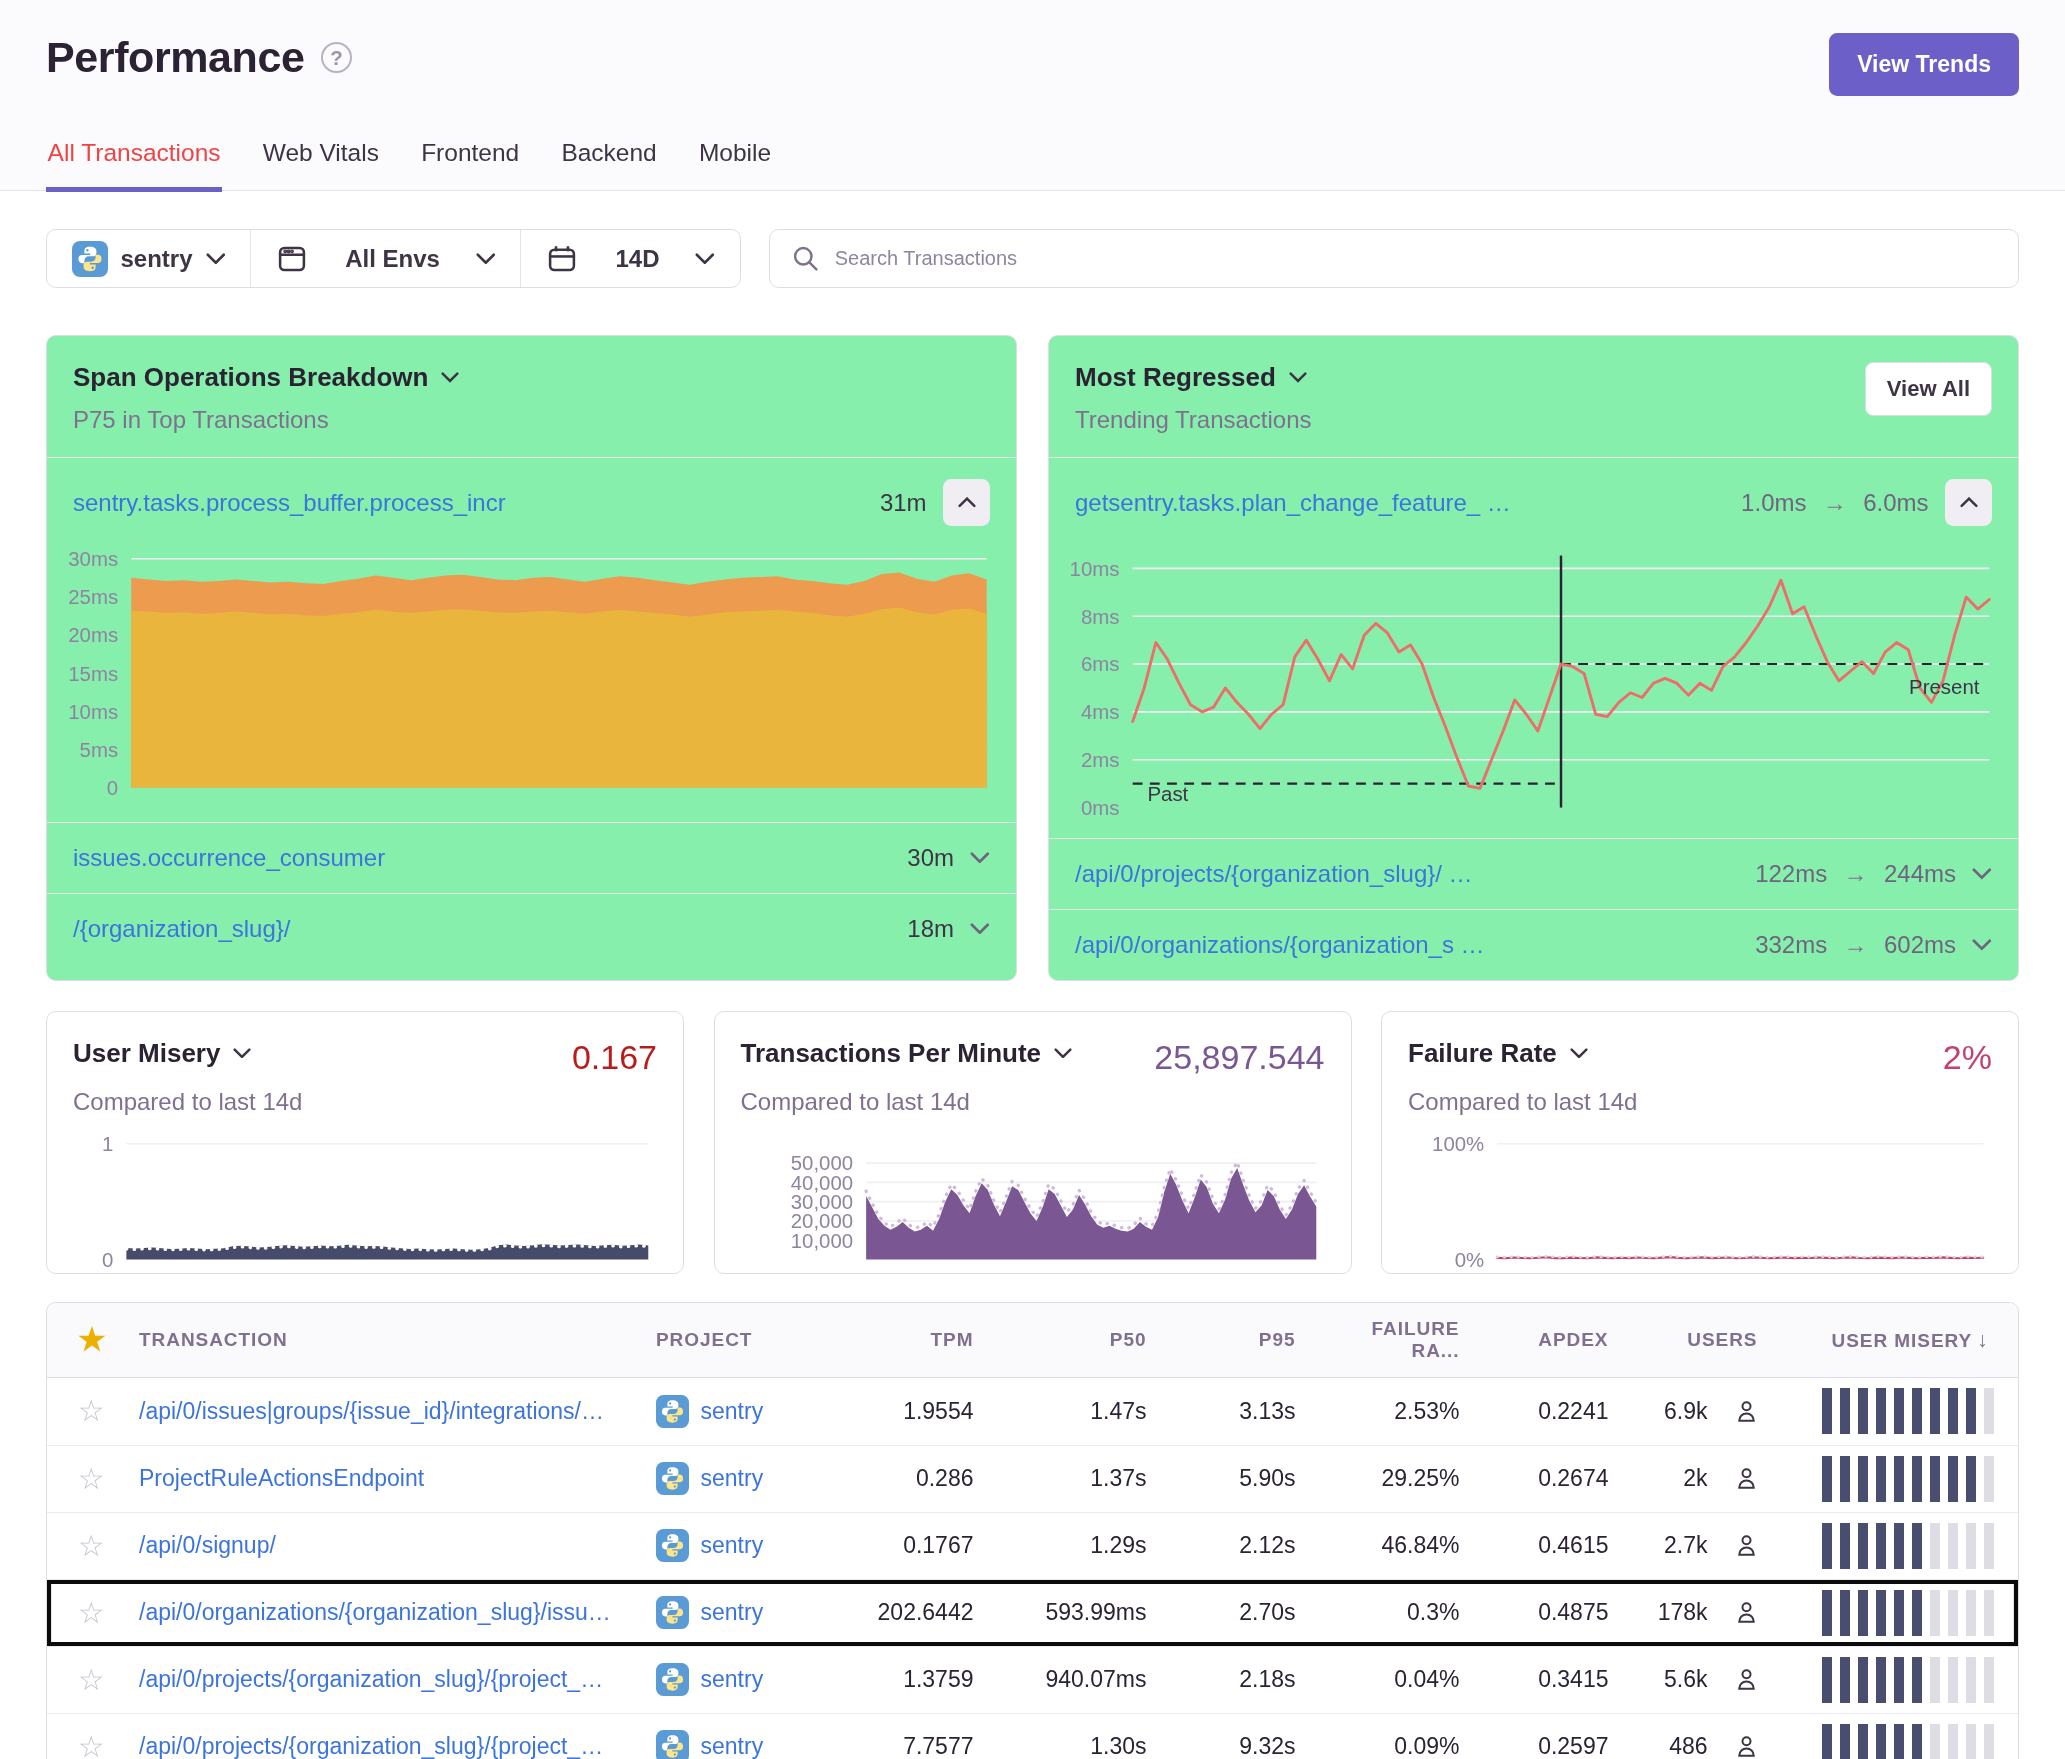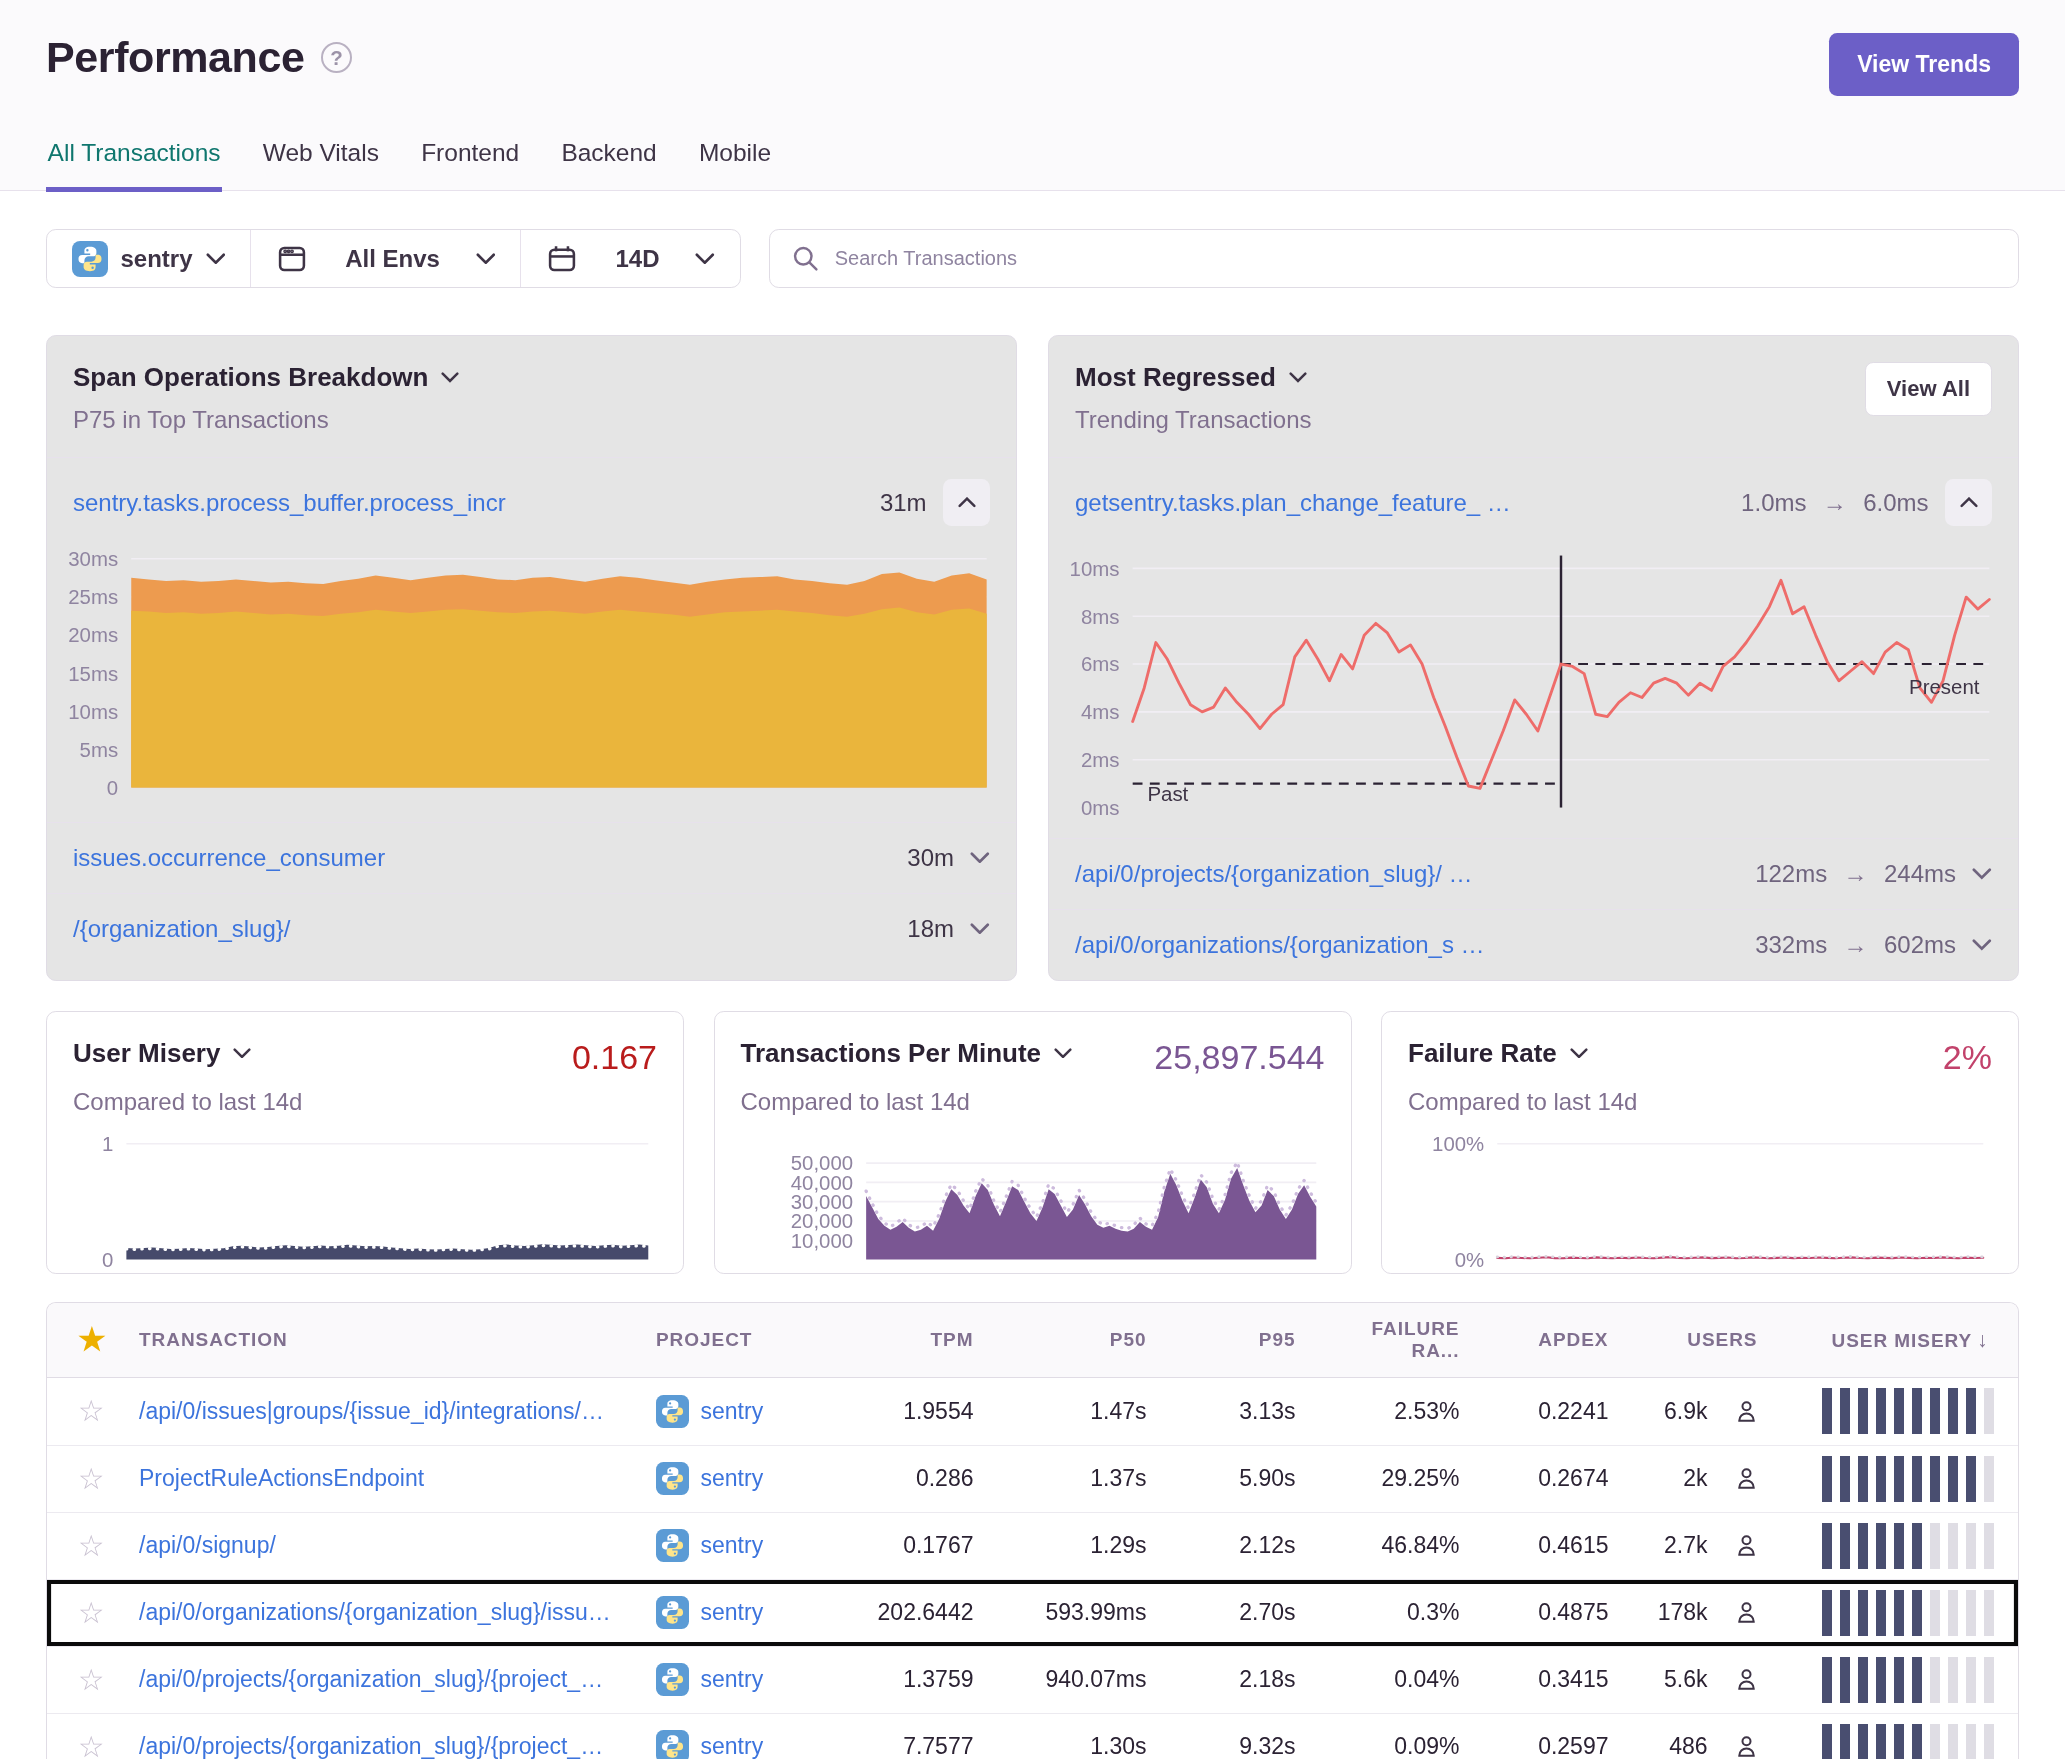--- a/index.html
+++ b/index.html
@@ -10,39 +10,39 @@
   .header { background:#FBFAFC; padding:33px 46px 0; border-bottom:1.6px solid #E7E1EC; }
   .header-top { display:flex; justify-content:space-between; align-items:flex-start; }
   .title-wrap { display:flex; align-items:center; gap:16.4px; }
   h1 { font-size:43px; font-weight:bold; color:#2B2233; letter-spacing:-0.4px; }
   .help { width:31px; height:31px; border:2.5px solid #B9B1C2; border-radius:50%;
     color:#9C93A8; font-size:20.5px; font-weight:bold; display:flex; align-items:center; justify-content:center; }
   .view-trends { background:#6C5FC7; color:#fff; font-size:23px; font-weight:bold;
     border:none; border-radius:8.2px; padding:18px 28px; font-family:inherit; }
   .tabs { display:flex; gap:39px; margin-top:43px; }
   .tab { font-size:24.5px; color:#3E3446; padding:0 1.6px 19.6px; margin-bottom:-1.6px; cursor:pointer; }
-  .tab.active { color:#0f766e; border-bottom:5.7px solid #6C5FC7; }
+  .tab.active { color:#ef4444; border-bottom:5.7px solid #6C5FC7; }
 
   .content { padding:0 46px; }
 
   
   .filter-row { display:flex; gap:28px; margin-top:38px; }
   .filter-group { display:flex; align-items:stretch; border:1.6px solid #E0DCE5; border-radius:9.8px; background:#fff; height:59px; }
   .filter-item { display:flex; align-items:center; gap:13px; padding:0 24.5px; font-size:24px; font-weight:bold; color:#3E3446; }
   .filter-item.bl { border-left:1.6px solid #E7E1EC;gap:36px; }
   .search-box { flex:1; display:flex; align-items:center; gap:14.7px; border:1.6px solid #E0DCE5;
     border-radius:9.8px; background:#fff; height:59px; padding:0 21px; }
   .search-box input { border:none; outline:none; flex:1; font-size:20px; font-family:inherit; color:#3E3446; }
   .search-box input::placeholder { color:#8F84A0; }
   .chev { color:#3E3446; flex:none; }
   .chev.gray { color:#6F647E; }
 
   
   .cards-row { display:flex; gap:31px; margin-top:47px; align-items:stretch; }
-  .card { flex:1; border:1.6px solid #E0DCE5; border-radius:9.8px; background:#e5e5e5; min-width:0; }
+  .card { flex:1; border:1.6px solid #E0DCE5; border-radius:9.8px; background:#86efac; min-width:0; }
   .card-head { padding:26px 26px 23px; border-bottom:1.6px solid #E7E1EC; display:flex; justify-content:space-between; align-items:flex-start; }
   .card-title { font-size:26px; font-weight:bold; display:flex; align-items:center; gap:13px; }
   .card-sub { font-size:24px; color:#80708F; margin-top:13px; }
   .view-all { border:1.6px solid #E0DCE5; background:#fff; border-radius:8.2px; padding:13px 21px;
     font-size:22px; font-weight:bold; color:#3E3446; font-family:inherit; }
   .item-row { display:flex; justify-content:space-between; align-items:center; padding:21px 26px; font-size:24px; }
   .item-row.bt { border-top:1.6px solid #E7E1EC; }
   .item-link { color:#3C74DD; text-decoration:none; white-space:nowrap; overflow:hidden; text-overflow:ellipsis; max-width:62%; }
   .item-val { color:#3E3446; display:flex; align-items:center; gap:16.4px; white-space:nowrap; }
   .item-val .arrow { color:#80708F; }

